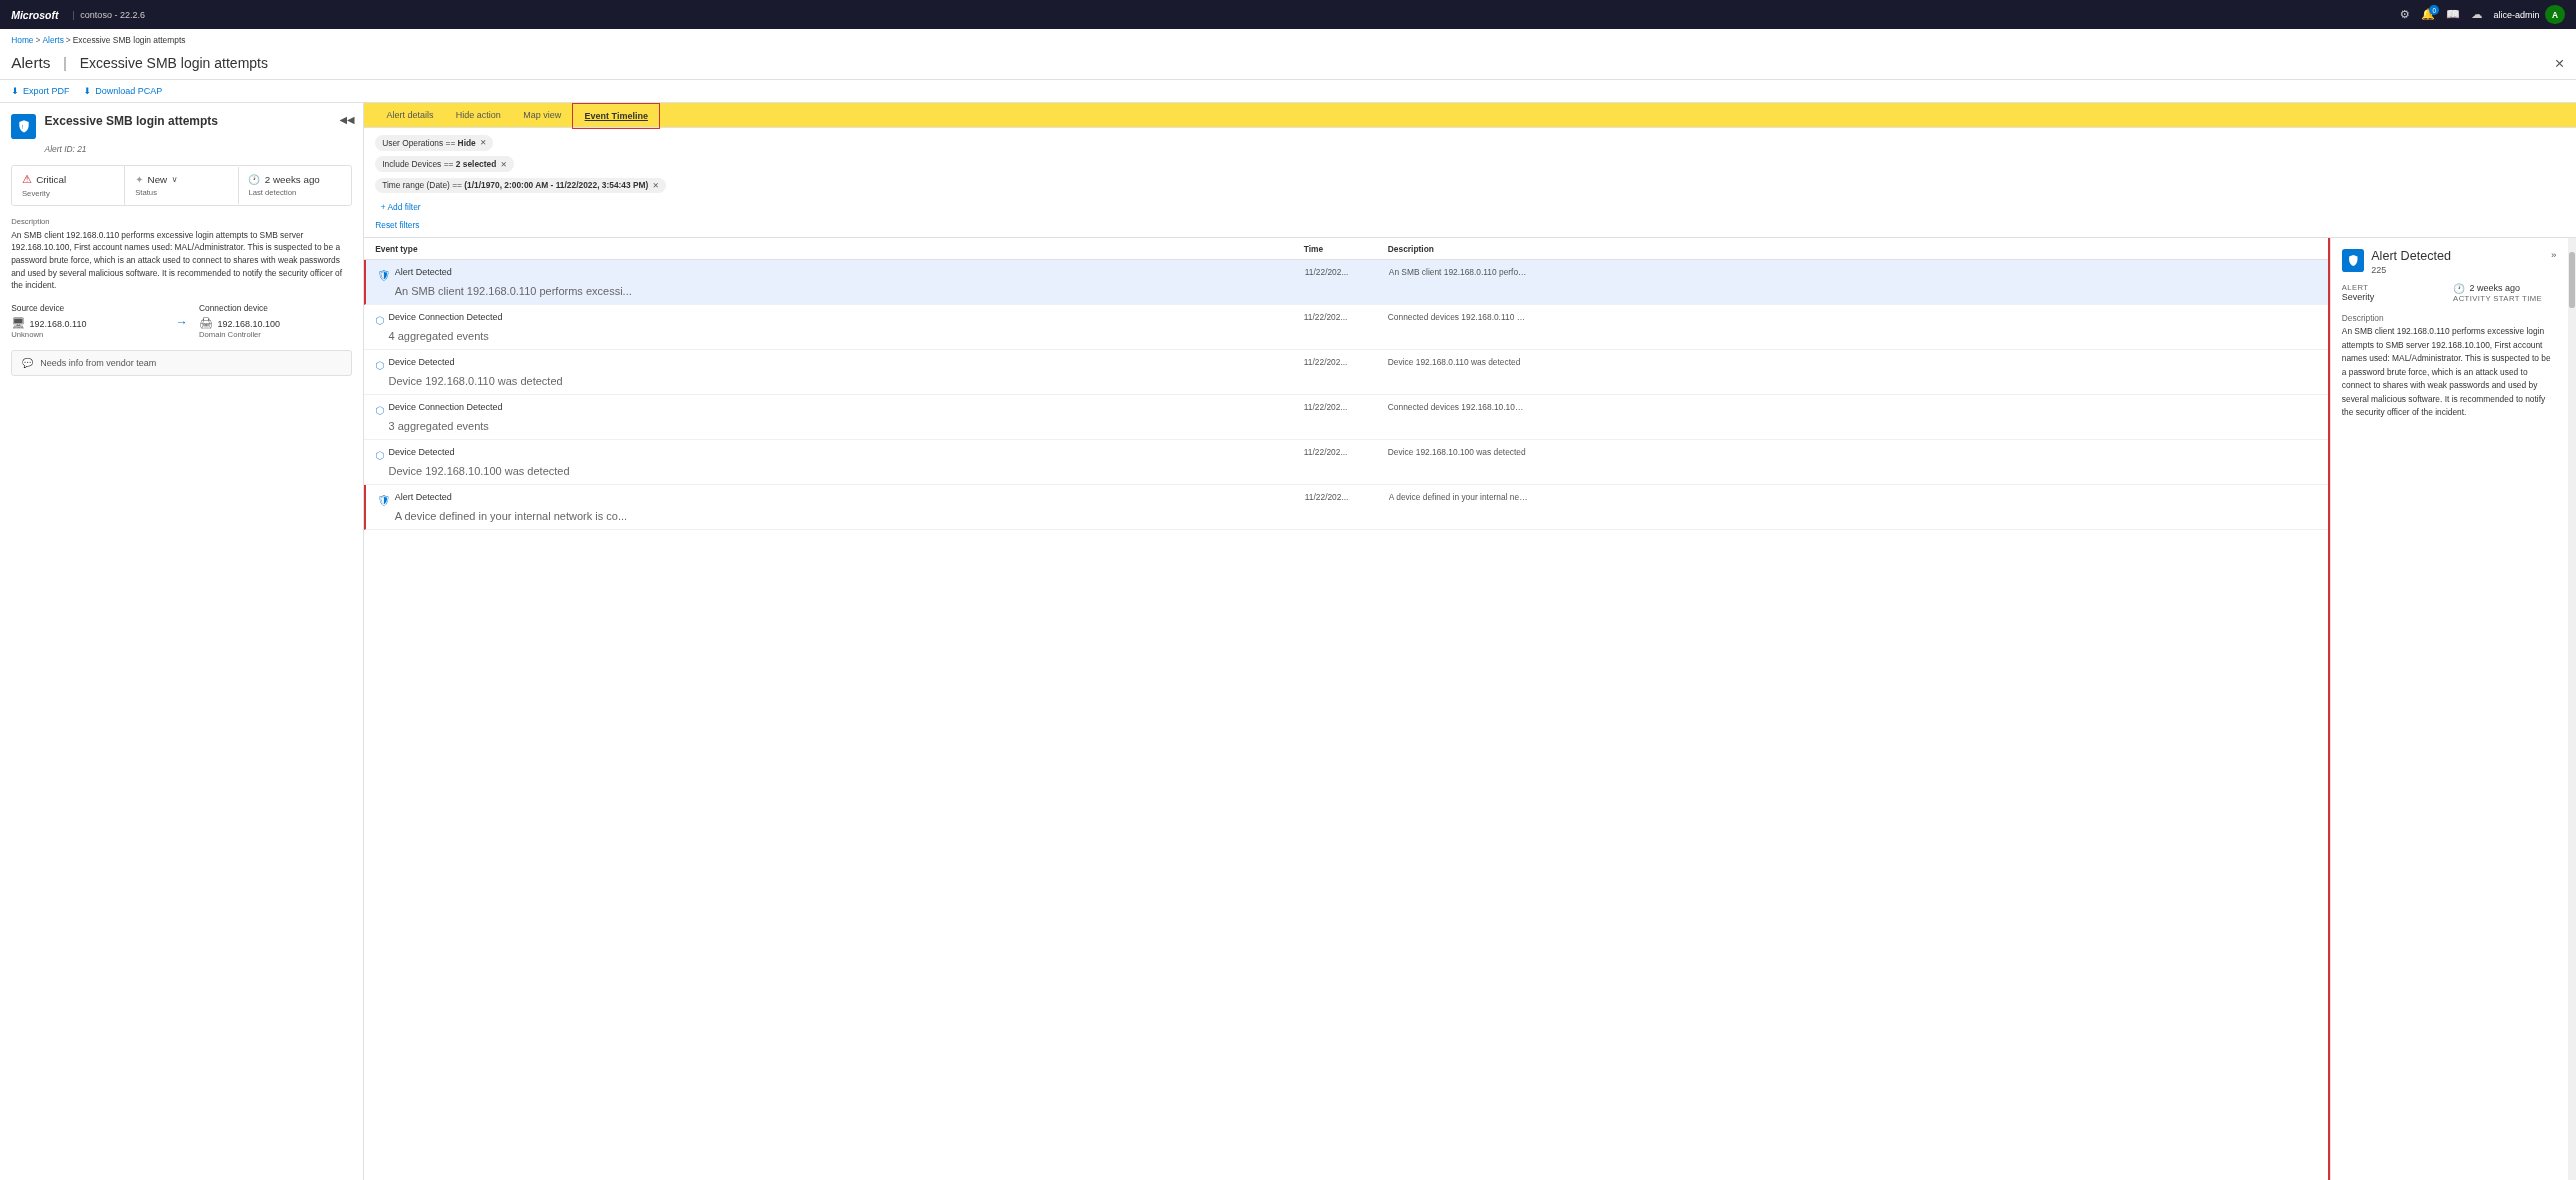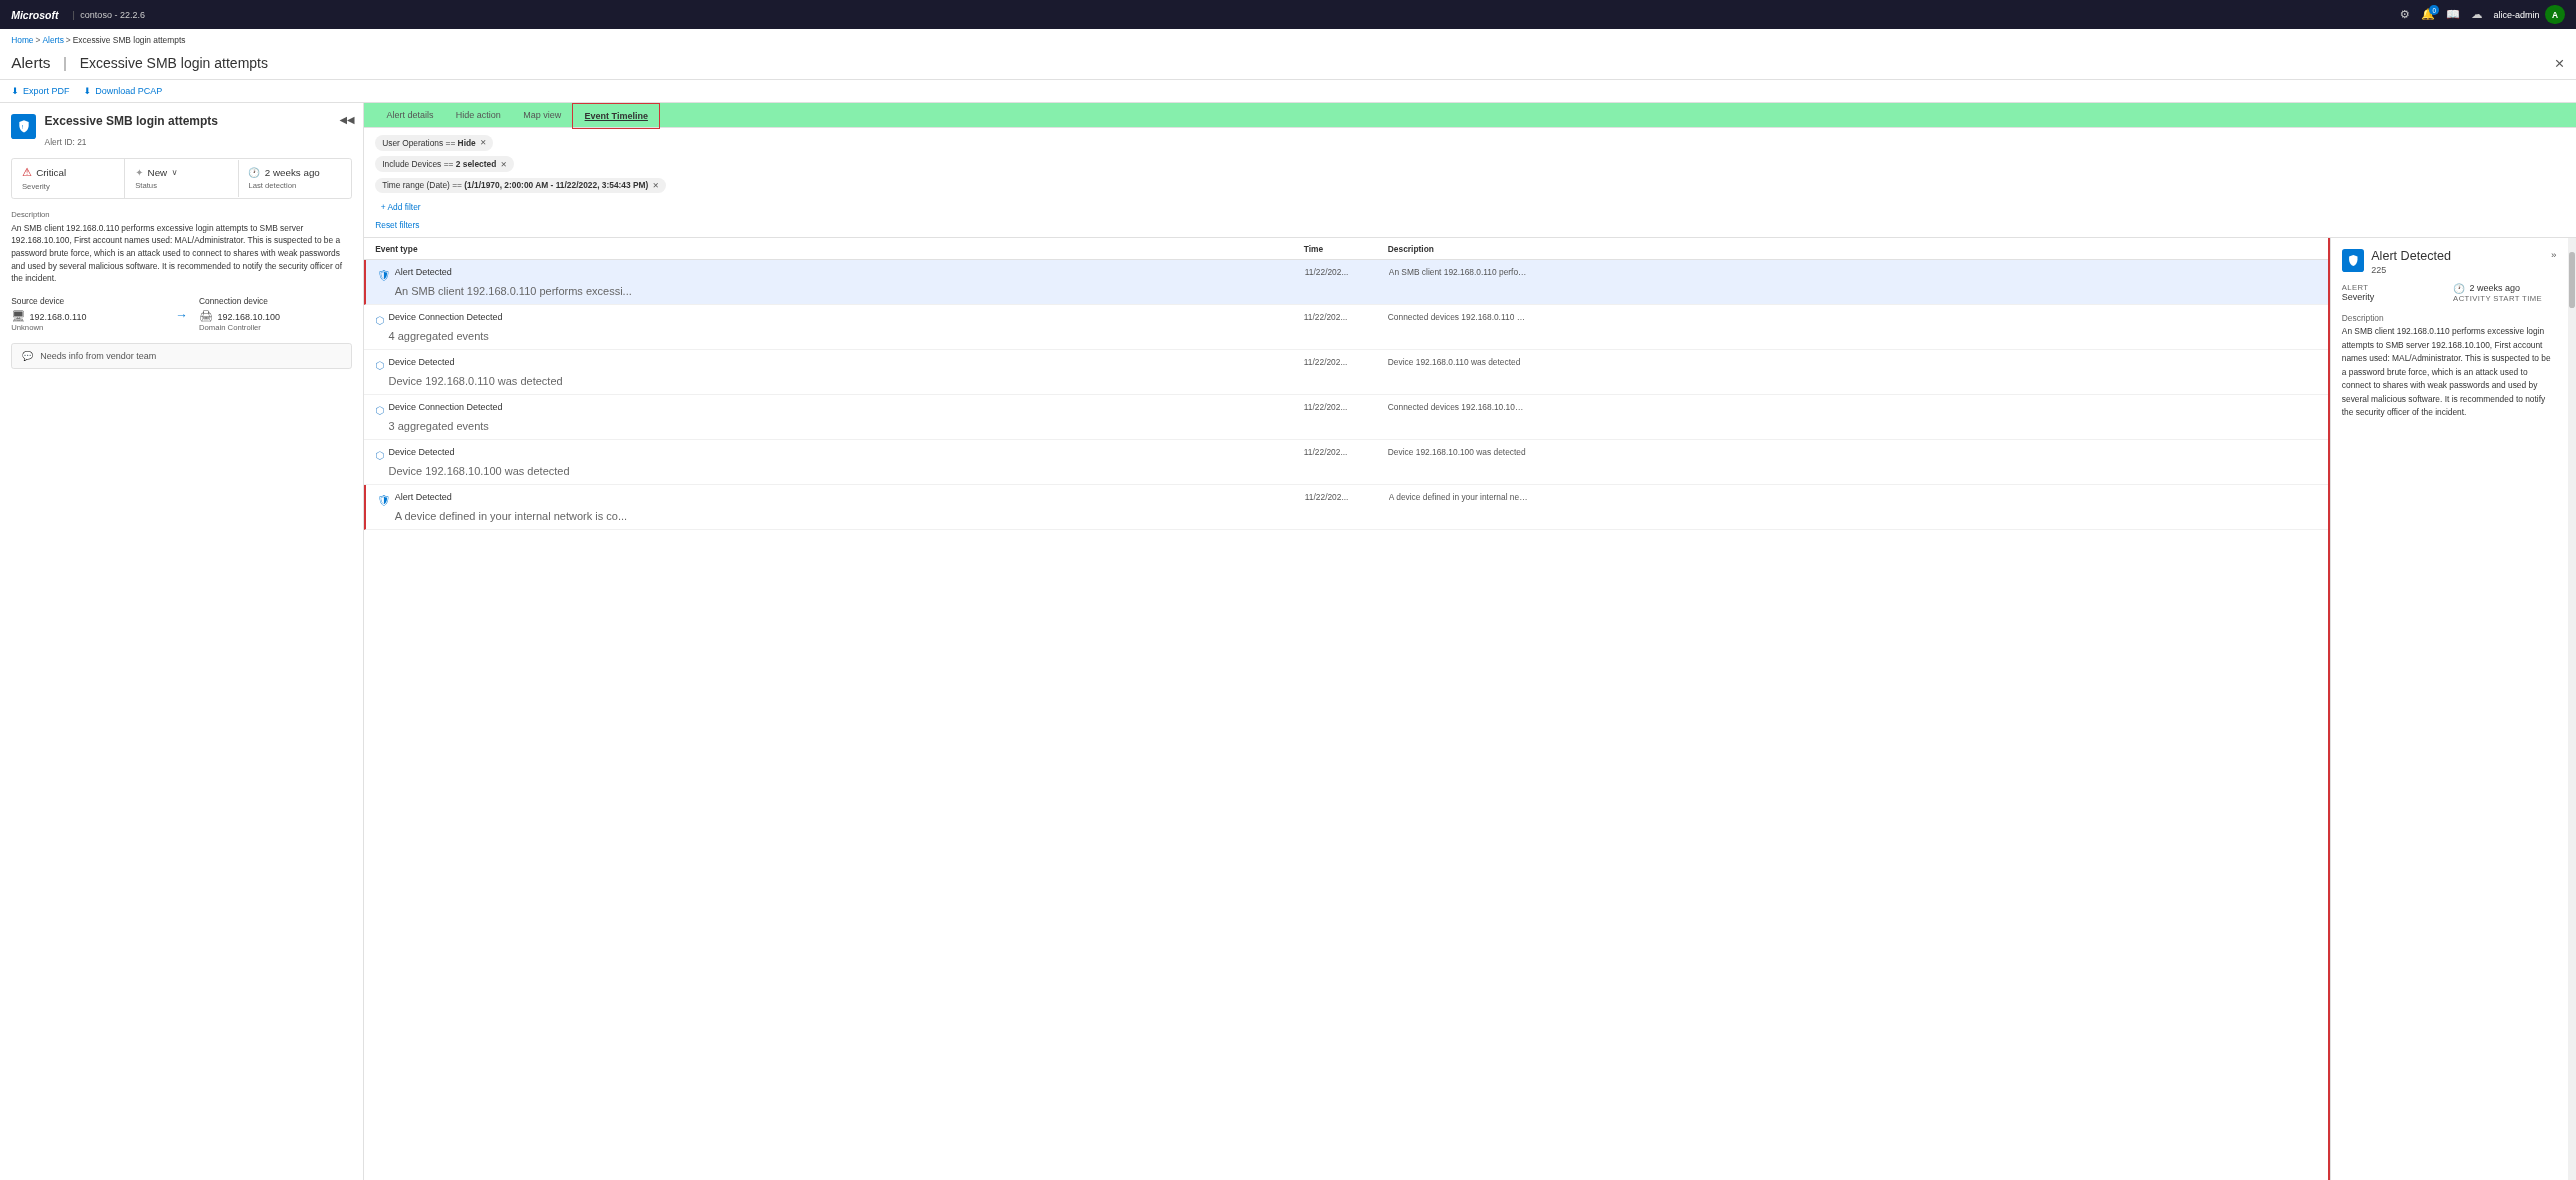--- a/index.html
+++ b/index.html
@@ -97,21 +97,21 @@
       display: flex; align-items: flex-start; gap: 8.4px;
       margin-bottom: 11.2px;
     }
     .alert-shield-icon {
       width: 25px; height: 25px; background: #0078d4;
       border-radius: 2.8px; display: flex; align-items: center;
       justify-content: center; color: #fff; font-size: 12.6px;
       flex-shrink: 0;
     }
     .alert-title { font-size: 12px; font-weight: 600; color: #333; }
-    .alert-id { font-size: 8.4px; color: #666; margin-top: 9px; }
+    .alert-id { font-size: 8.4px; color: #666; margin-top: 16px; font-style: italic; }
 
     
     .info-row {
       display: flex; align-items: center; gap: 0;
       border: 0.7px solid #e0e0e0; border-radius: 2.8px;
       margin-bottom: 11.2px; overflow: hidden;
     }
     .info-cell {
       flex: 1; padding: 7px 9.8px;
       border-right: 0.7px solid #e0e0e0;
@@ -154,21 +154,21 @@
       display: flex;
       flex-direction: column;
       overflow: hidden;
     }
 
     
     .tabs {
       display: flex; align-items: flex-start;
       border-bottom: 1.4px solid #e0e0e0;
       padding: 0 11.2px;
-      background: #86efac;
+      background: #fde047;
     }
     .tab {
       padding: 7px 11.2px; font-size: 9px; color: #555;
       cursor: pointer; border-bottom: 1.4px solid transparent;
       margin-bottom: -1.4px; white-space: nowrap;
     }
     .tab.active {
       color: #333; font-weight: 600;
       border-bottom: 1.4px solid #333;
       text-decoration: underline;

